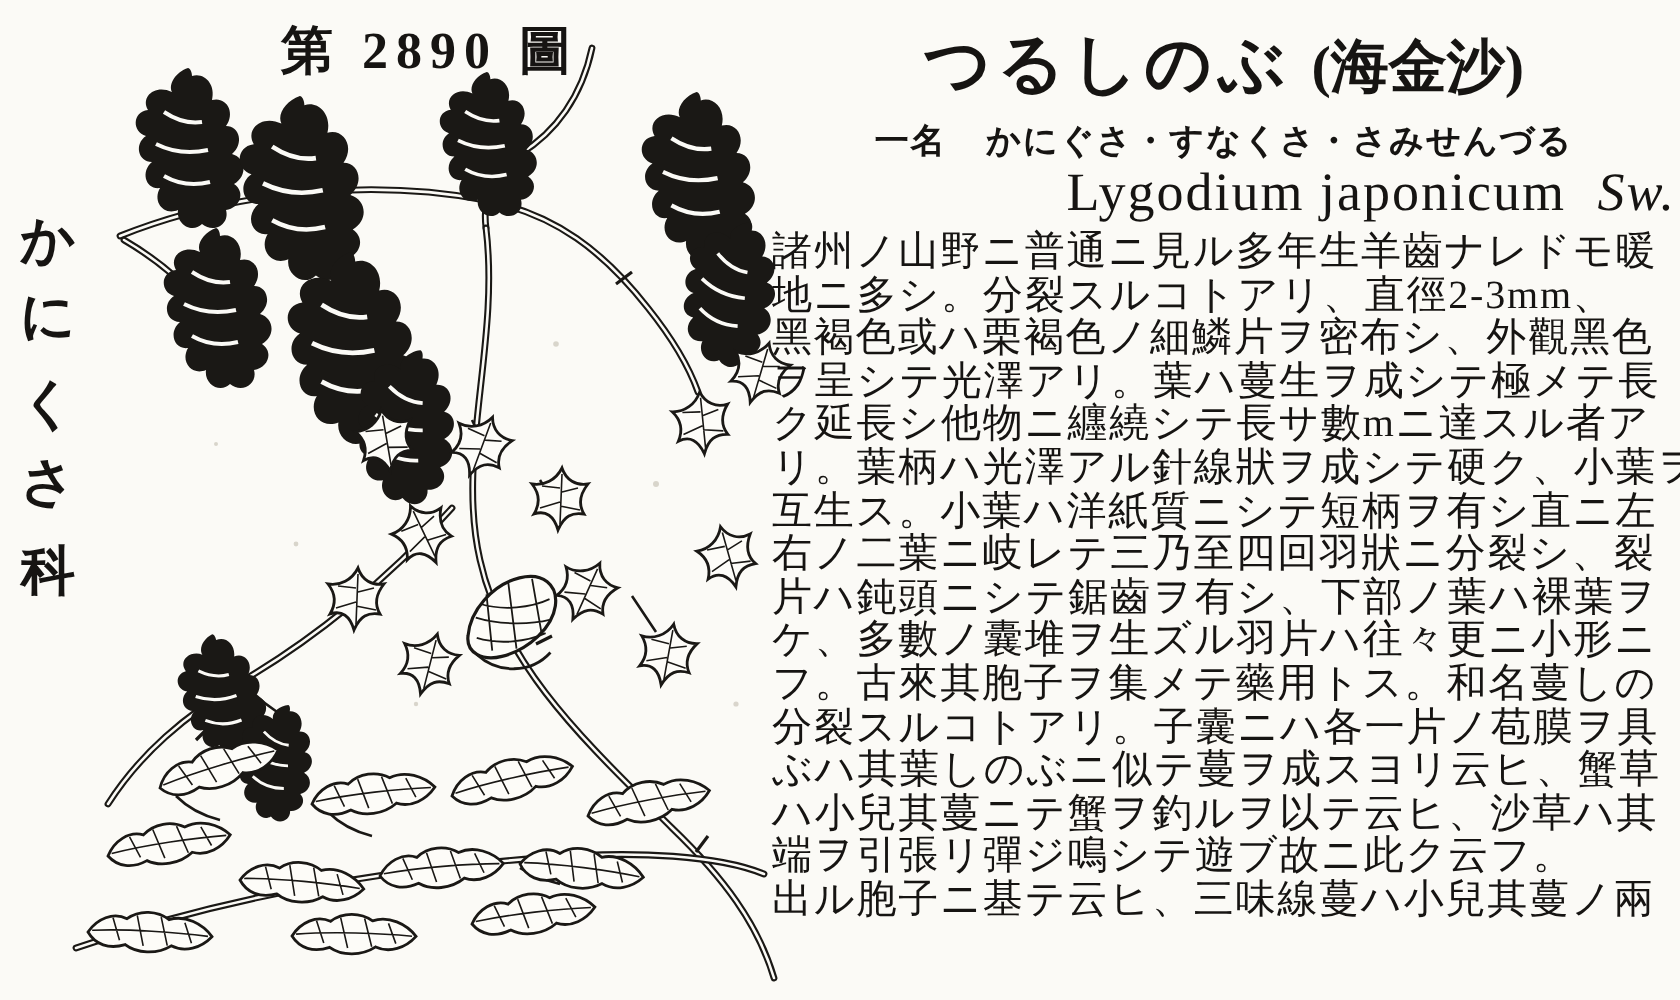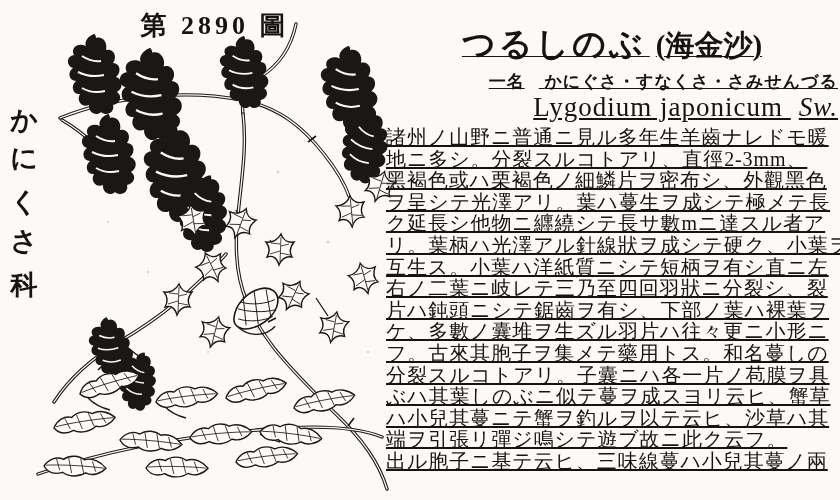--- a/index.html
+++ b/index.html
@@ -22,32 +22,32 @@
     font-size:27px;font-weight:bold;letter-spacing:9px;
     font-family:"Liberation Serif","DejaVu Serif",serif;
   }
   .illustration{position:absolute;left:28px;top:22px;}
   .vout{stroke:#1a1815;stroke-width:3.4;fill:none;stroke-linecap:round;}
   .vin{stroke:#fbfaf6;stroke-width:1.3;fill:none;stroke-linecap:round;}
   .stem{stroke:#1a1815;stroke-width:1.3;fill:none;}
   .tick{stroke:#1a1815;stroke-width:1.6;fill:none;}
 
   
-  .article{position:absolute;left:386px;top:24px;width:452px;text-decoration:underline;}
+  .article{position:absolute;left:386px;top:12px;width:452px;}
   .title-row{text-align:center;line-height:40px;white-space:nowrap;}
   .title-kana{
     font-family:"Liberation Sans","DejaVu Sans",sans-serif;
     font-weight:bold;font-size:33px;letter-spacing:3px;
   }
   .title-paren{
     font-family:"Liberation Serif","DejaVu Serif",serif;
     font-weight:bold;font-size:29px;margin-left:6px;
   }
   .alias-row{
-    text-align:right;margin-top:2px;line-height:20px;
+    text-align:center;margin-top:2px;line-height:20px;
     font-family:"Liberation Sans","DejaVu Sans",sans-serif;
     font-weight:bold;font-size:17px;letter-spacing:1px;white-space:nowrap;
   }
   .alias-label{margin-right:14px;}
   .latin-row{
     text-align:right;margin-top:1px;line-height:29px;
     font-size:27px;letter-spacing:1px;white-space:nowrap;
     font-family:"Liberation Serif","DejaVu Serif",serif;
   }
   .latin-author{font-style:italic;margin-left:8px;}

